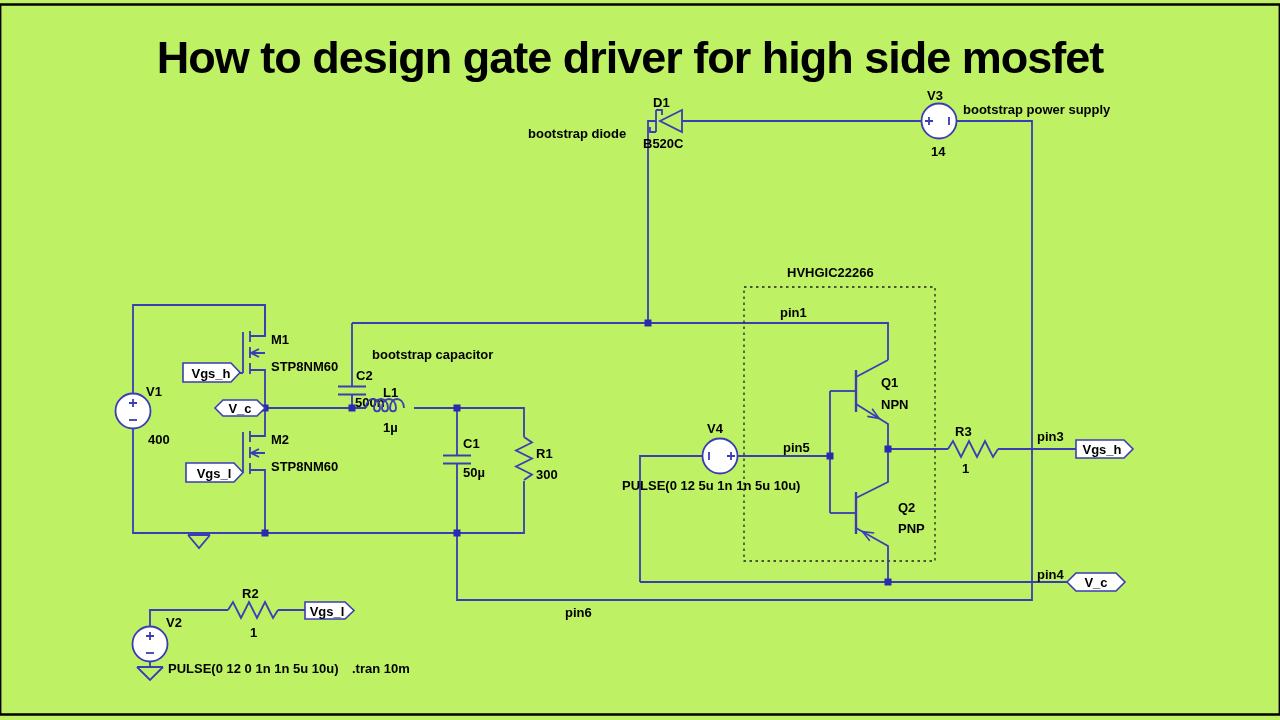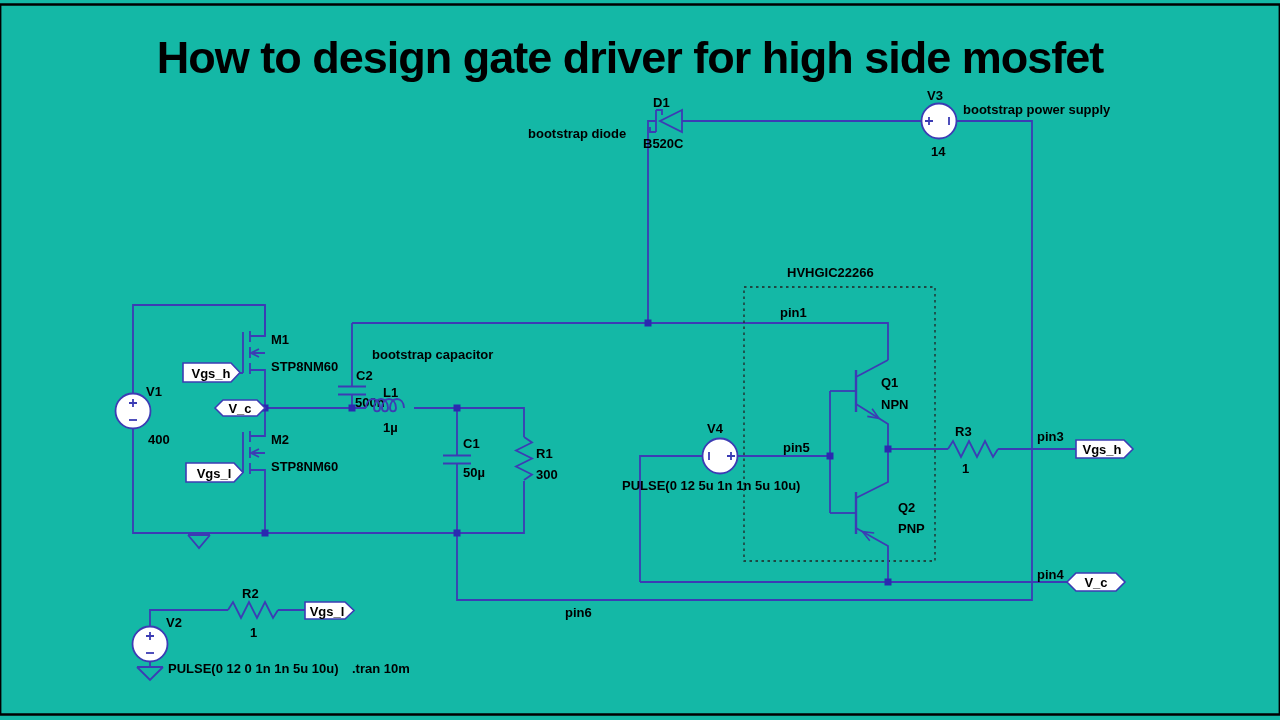--- a/index.html
+++ b/index.html
@@ -1,16 +1,16 @@
 <!DOCTYPE html>
 <html><head>
 <meta charset="utf-8">
 <style>
   html,body{margin:0;padding:0;background:#ffffff;}
-  #stage{position:relative;width:1280px;height:720px;background:#14b8a6;overflow:hidden;
+  #stage{position:relative;width:1280px;height:720px;background:#bef264;overflow:hidden;
          font-family:"Liberation Sans",sans-serif;}
   svg text{font-family:"Liberation Sans",sans-serif;font-weight:bold;fill:#000;}
   .lbl{font-size:13px;}
   .flagtxt{font-size:13px;}
   .title{font-size:45px;letter-spacing:-1px;}
 </style>
 </head>
 <body>
 
 <div id="stage">

